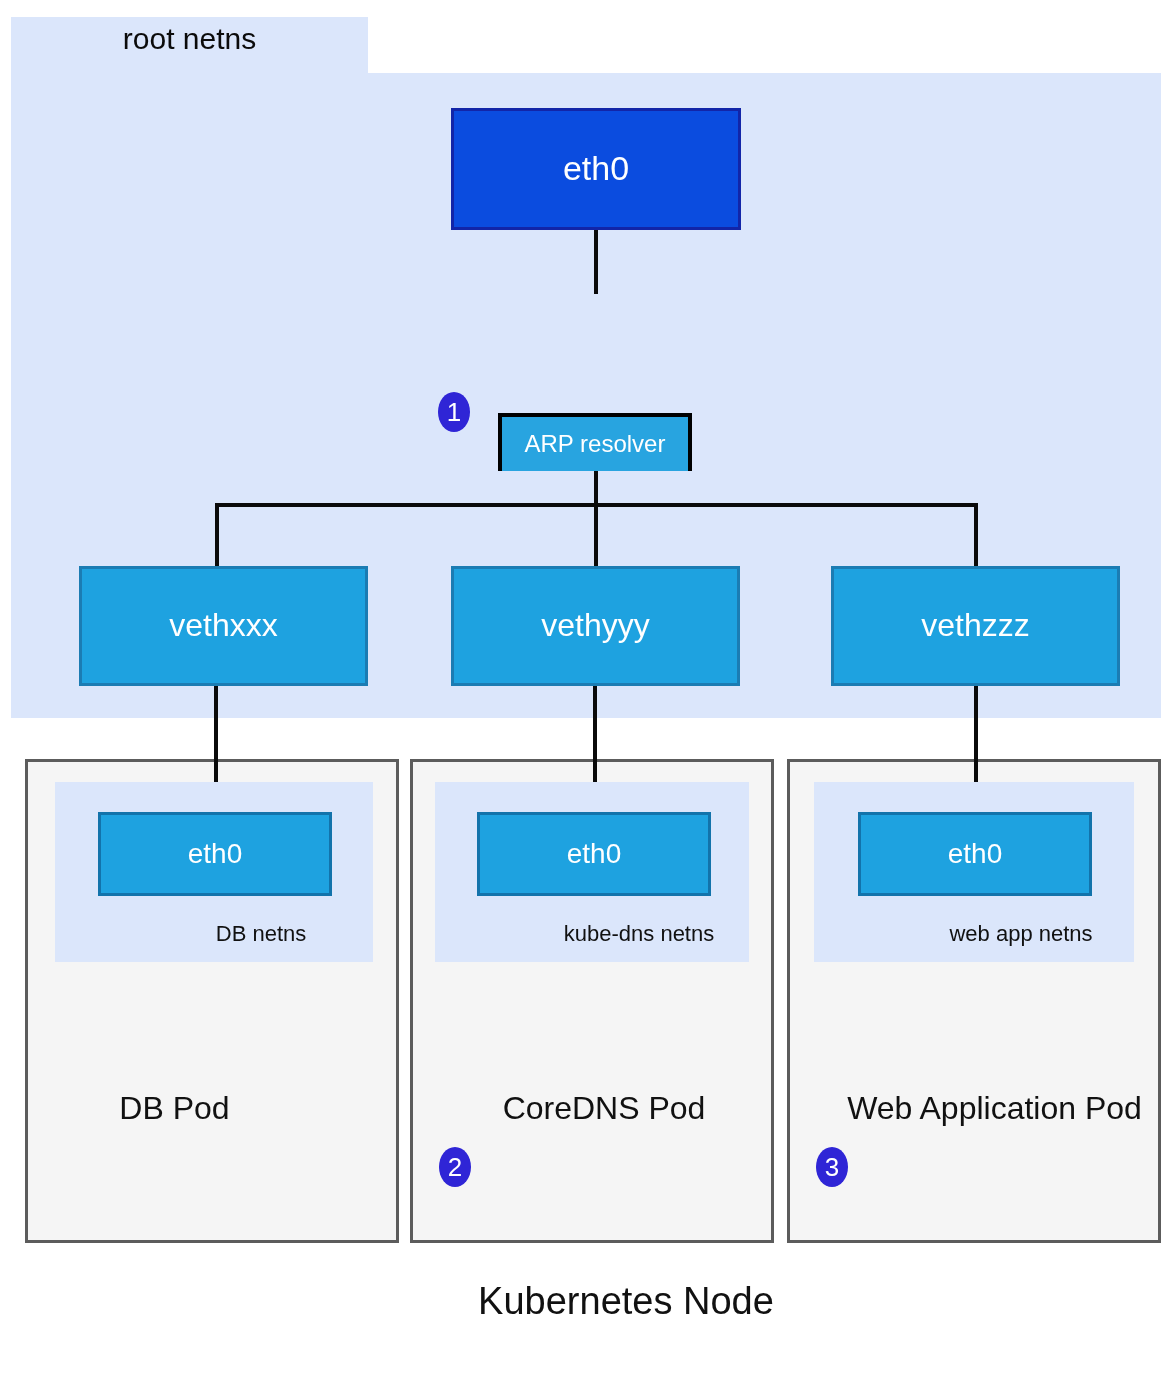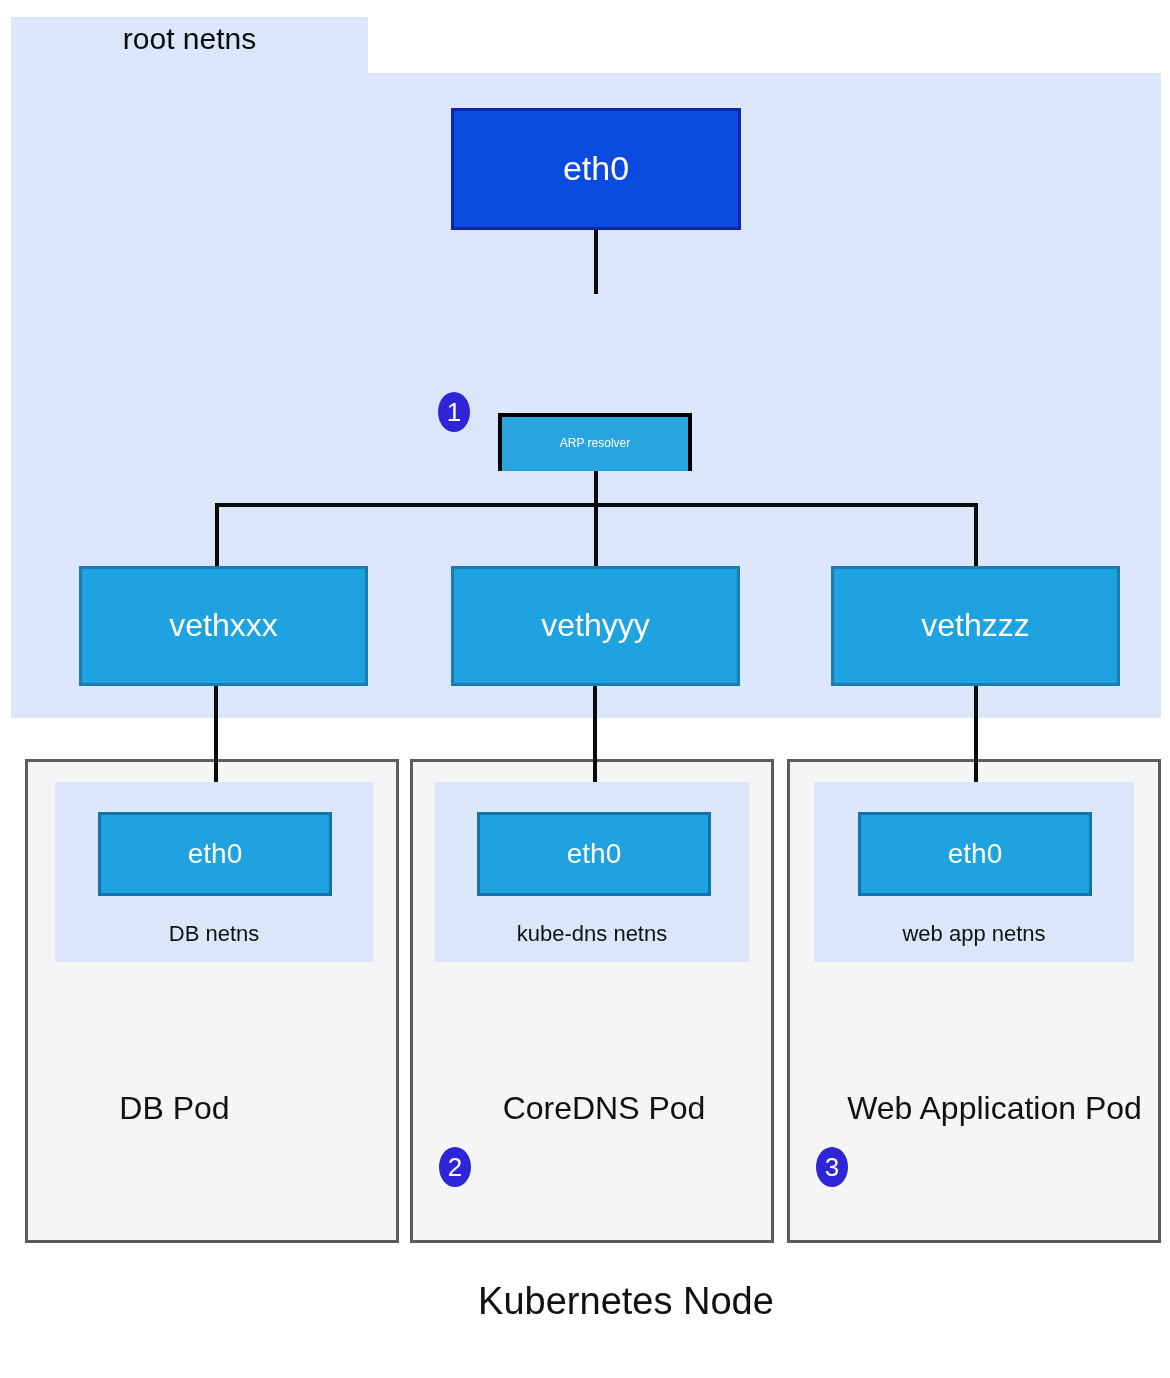--- a/index.html
+++ b/index.html
@@ -89,21 +89,21 @@
   .node-arp {
     left: 487px;
     top: 413px;
     width: 194px;
     height: 58px;
     background: #28a4e0;
     border-top: 4px solid #000000;
     border-left: 4px solid #000000;
     border-right: 4px solid #000000;
     border-bottom: none;
-    font-size: 12px;
+    font-size: 24px;
     z-index: 5;
   }
 
   .node-veth {
     top: 566px;
     width: 289px;
     height: 120px;
     background: #1ea2e0;
     border: 3px solid #1b7cb3;
     font-size: 32px;
@@ -177,20 +177,21 @@
   .band-dns { left: 424px; width: 314px; }
   .band-web { left: 803px; width: 320px; }
 
   .netns-label {
     position: absolute;
     top: 921px;
     text-align: center;
     font-size: 22px;
     color: #111111;
     z-index: 6;
+    padding-left: 47px;
   }
   .nl-db  { left: 44px;  width: 318px; }
   .nl-dns { left: 424px; width: 314px; }
   .nl-web { left: 803px; width: 320px; }
 
   .pod-title {
     position: absolute;
     top: 1090px;
     text-align: center;
     font-size: 32px;

